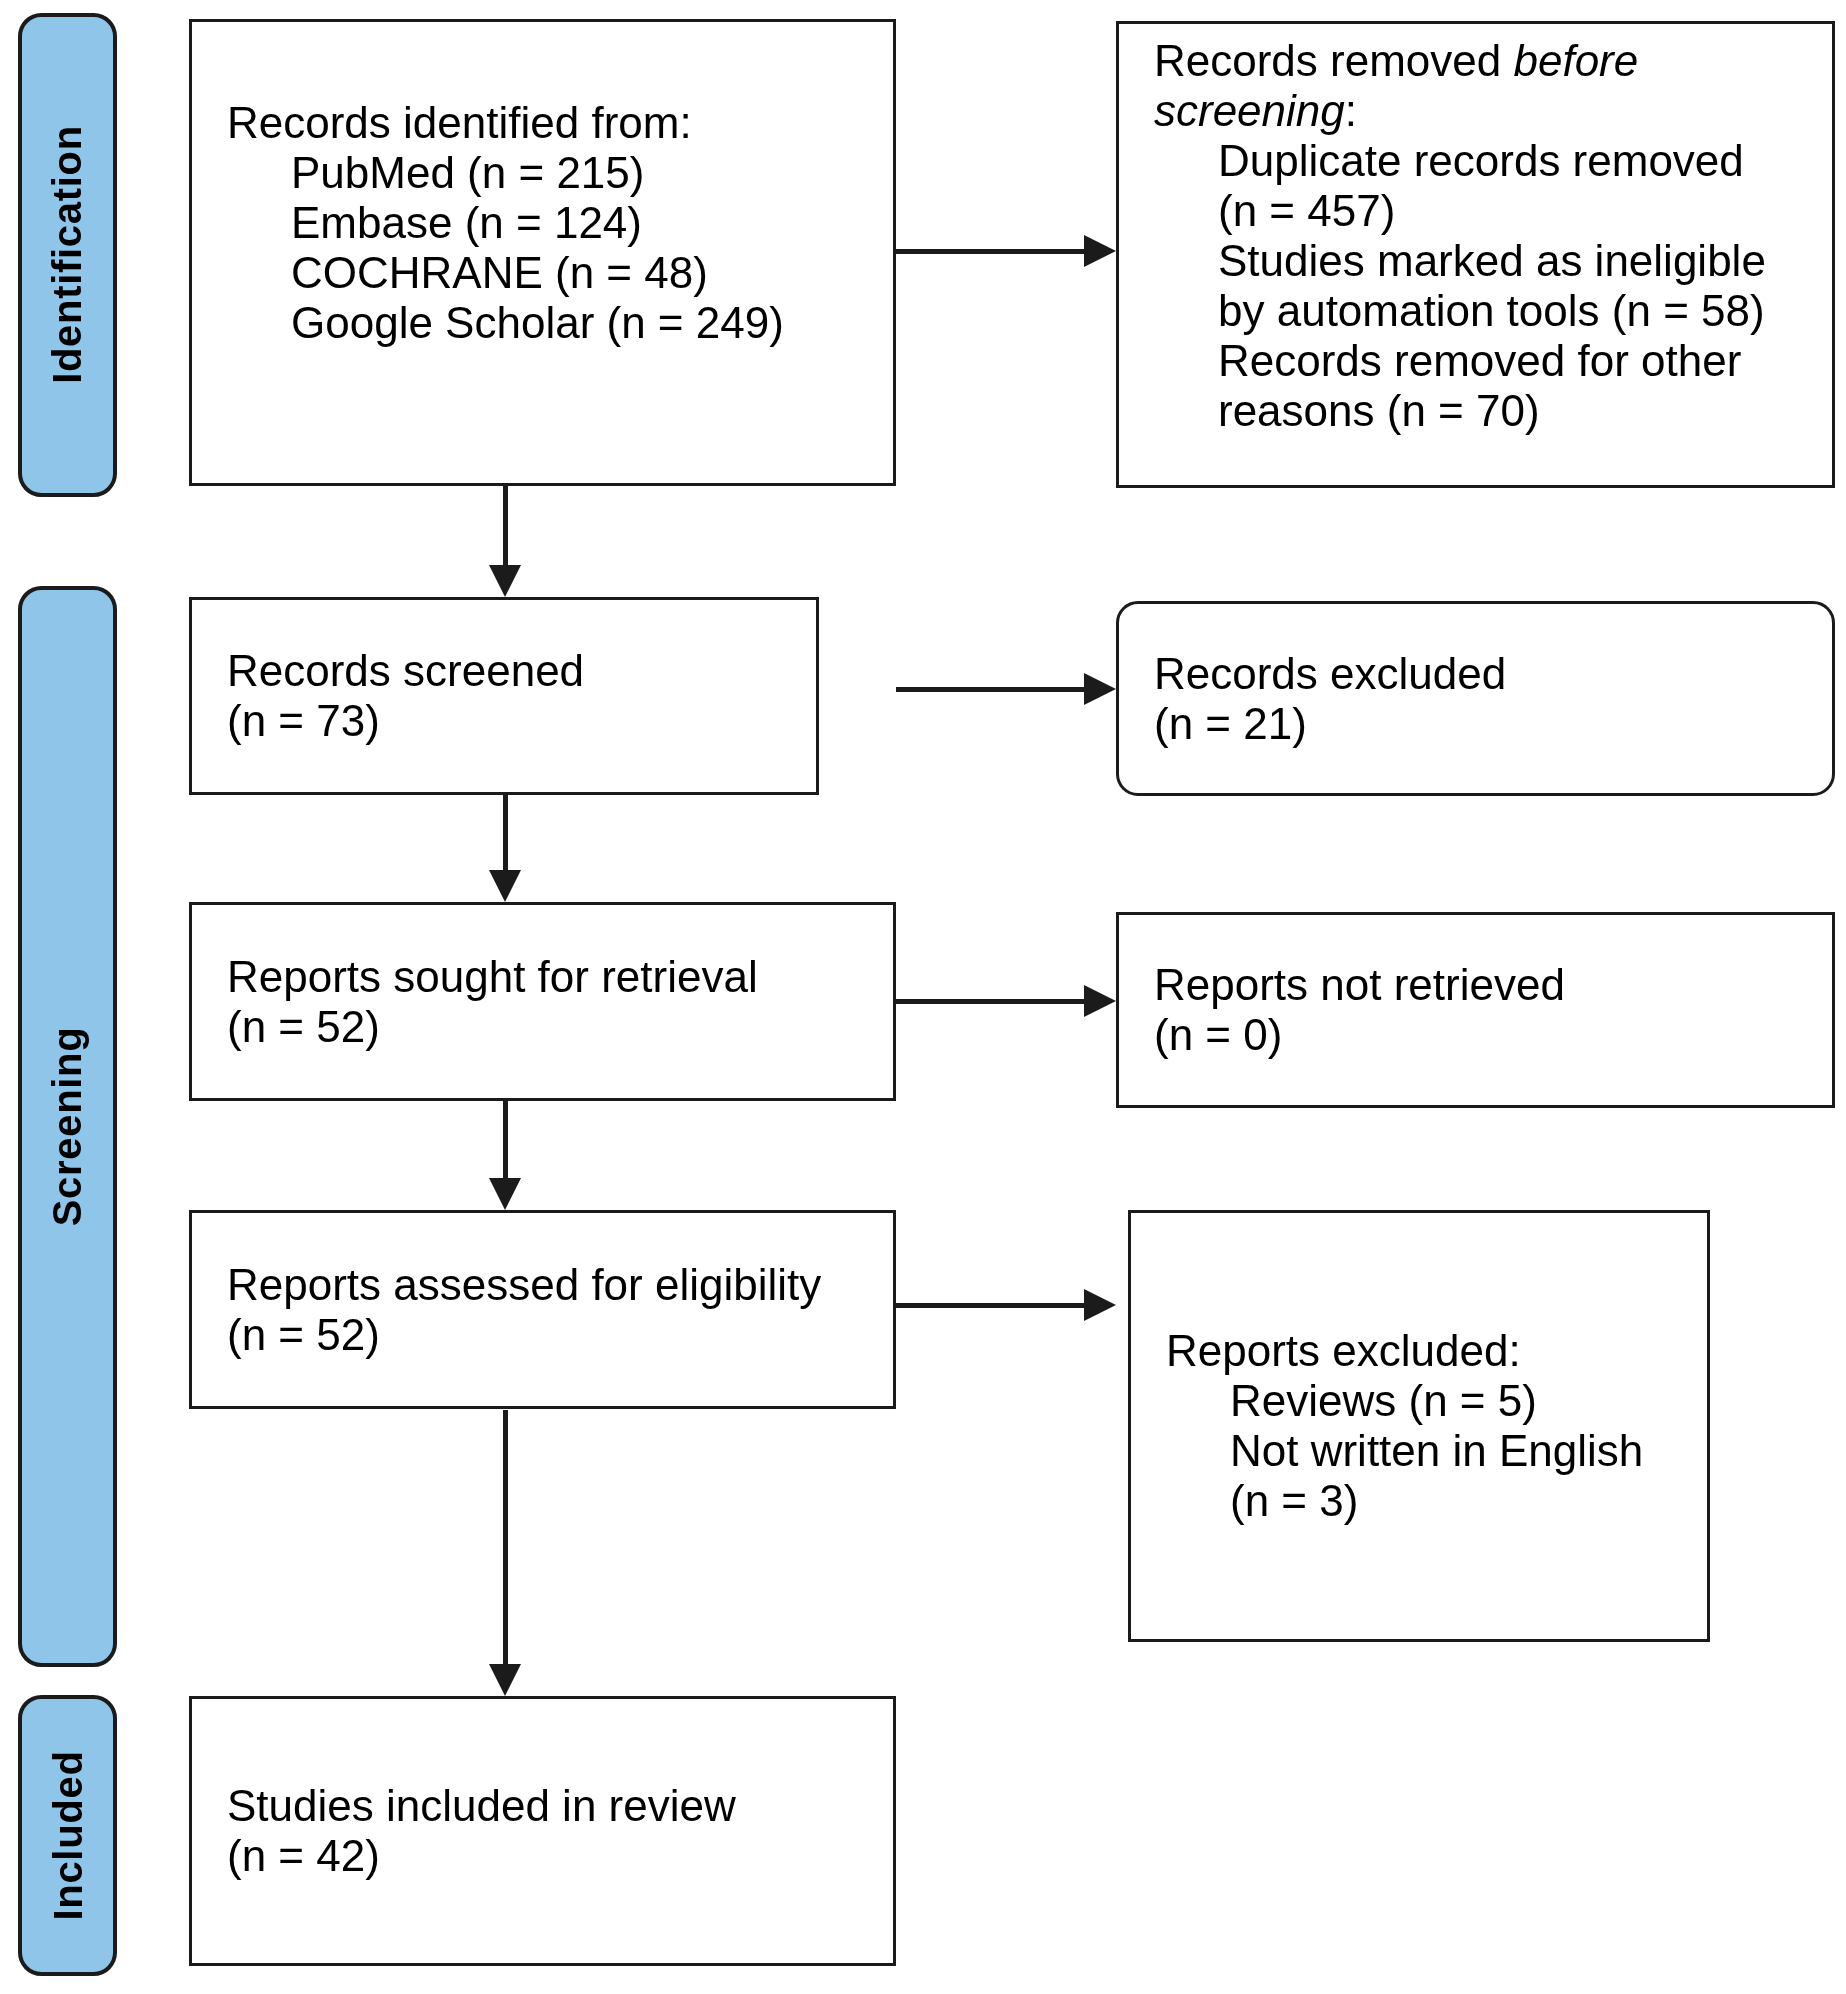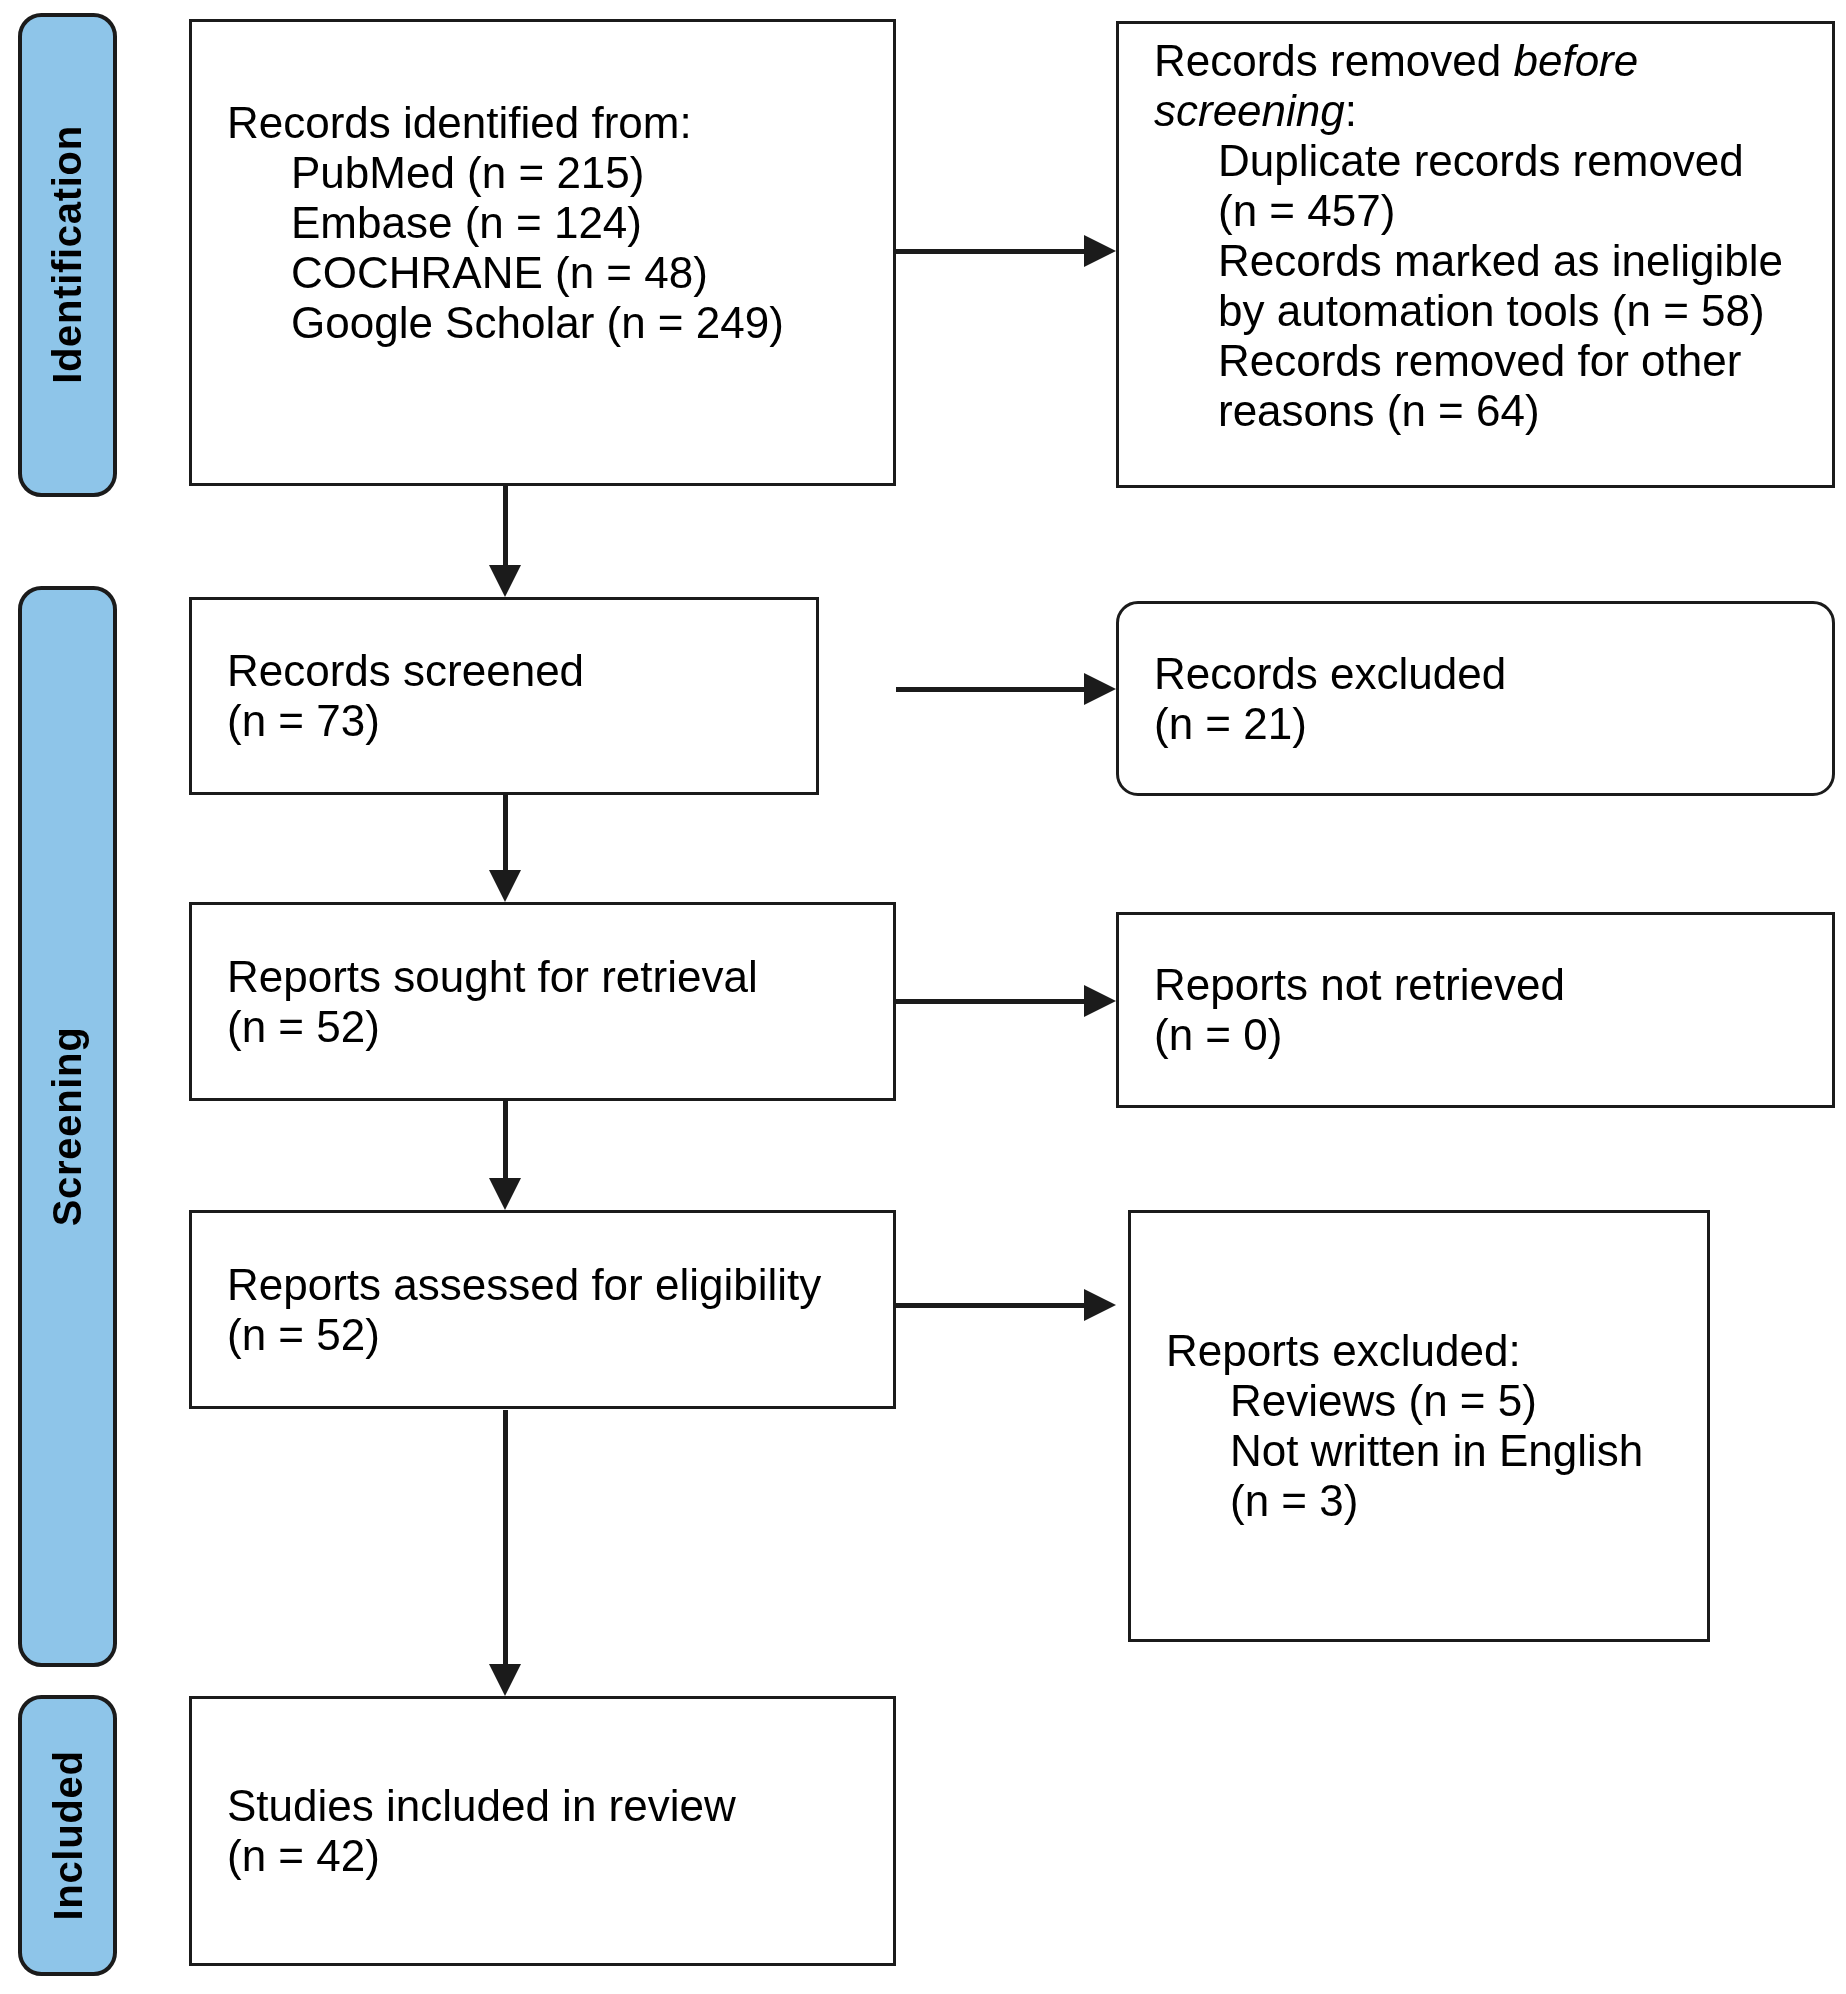--- a/index.html
+++ b/index.html
@@ -97,24 +97,24 @@
     <div class="ind">Embase (n = 124)</div>
     <div class="ind">COCHRANE (n = 48)</div>
     <div class="ind">Google Scholar (n = 249)</div>
   </div>
 
   <div class="box box-removed">
     <div><span>Records removed </span><span class="it">before</span></div>
     <div><span class="it">screening</span><span>:</span></div>
     <div class="ind">Duplicate records removed</div>
     <div class="ind">(n = 457)</div>
-    <div class="ind">Records marked as ineligible</div>
+    <div class="ind">Studies marked as ineligible</div>
     <div class="ind">by automation tools (n = 58)</div>
     <div class="ind">Records removed for other</div>
-    <div class="ind">reasons (n = 64)</div>
+    <div class="ind">reasons (n = 70)</div>
   </div>
 
   <div class="box box-screened">
     <div>Records screened</div>
     <div>(n = 73)</div>
   </div>
   <div class="box box-records-excluded">
     <div>Records excluded</div>
     <div>(n = 21)</div>
   </div>

